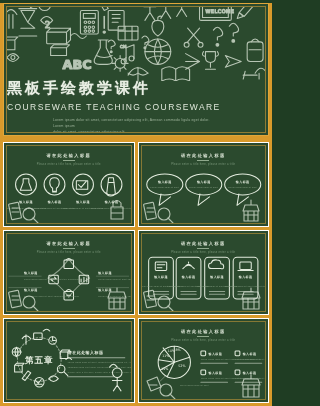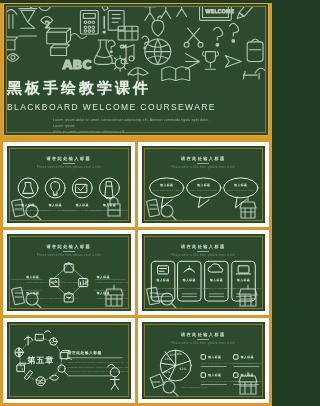--- a/index.html
+++ b/index.html
@@ -53,21 +53,21 @@
     display:grid;
     grid-template-columns:1fr 1fr;
     grid-auto-rows:85px;
     gap:3px;
     padding:3px;
     background:#d99a2b;
   }
   .thumb{
     position:relative;
     background:#2b4a2e;
-    border:4px solid #ffffff;
+    border:1px solid #ffffff;
     overflow:hidden;
   }
   .thumb-inner{
     position:absolute; inset:2px;
     border:1px solid rgba(224,166,58,.5);
     overflow:hidden;
   }
 
   .t-head{ text-align:center; padding-top:7px; }
   .t-title{ color:#dbe5d6; font-size:4.2px; letter-spacing:1.4px; font-weight:700;
@@ -204,21 +204,21 @@
               <circle cx="12" cy="68" r="2"></circle>
 
             <path d="M256 84 q6 -10 12 0 M260 84 v6"></path>
             <path d="M244 86 h14 M246 82 l-2 8"></path>
           </g>
         </svg>
       </div>
 
       <div class="hero-text">
         <div class="cn-title">黑板手绘教学课件</div>
-        <div class="en-title">BLACKBOARD WELCOME COURSEWARE</div>
+        <div class="en-title">COURSEWARE TEACHING COURSEWARE</div>
         <div class="sub-line">Lorem ipsum dolor sit amet, consectetuer adipiscing elit, Aenean commodo ligula eget dolor. Lorem ipsum</div>
         <div class="sub-line" style="margin-top:0">dolor sit amet, consectetuer adipiscing elit.</div>
       </div>
     </div>
   </div>
 
   <div class="grid">
 
     <div class="thumb">
       <div class="thumb-inner">

